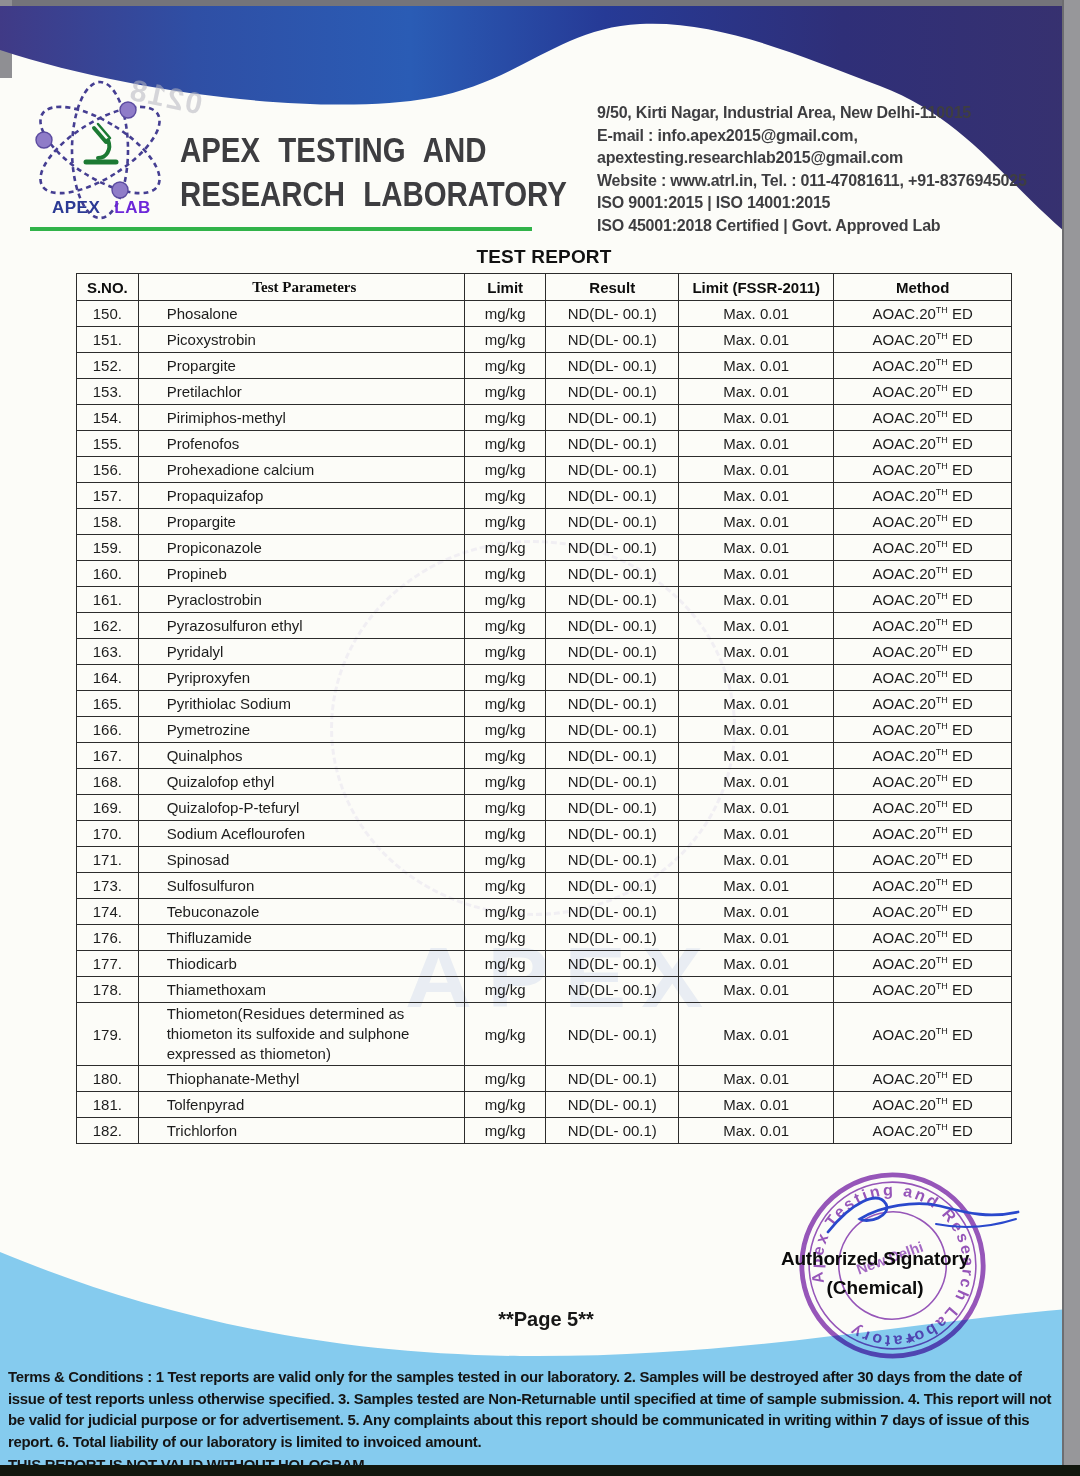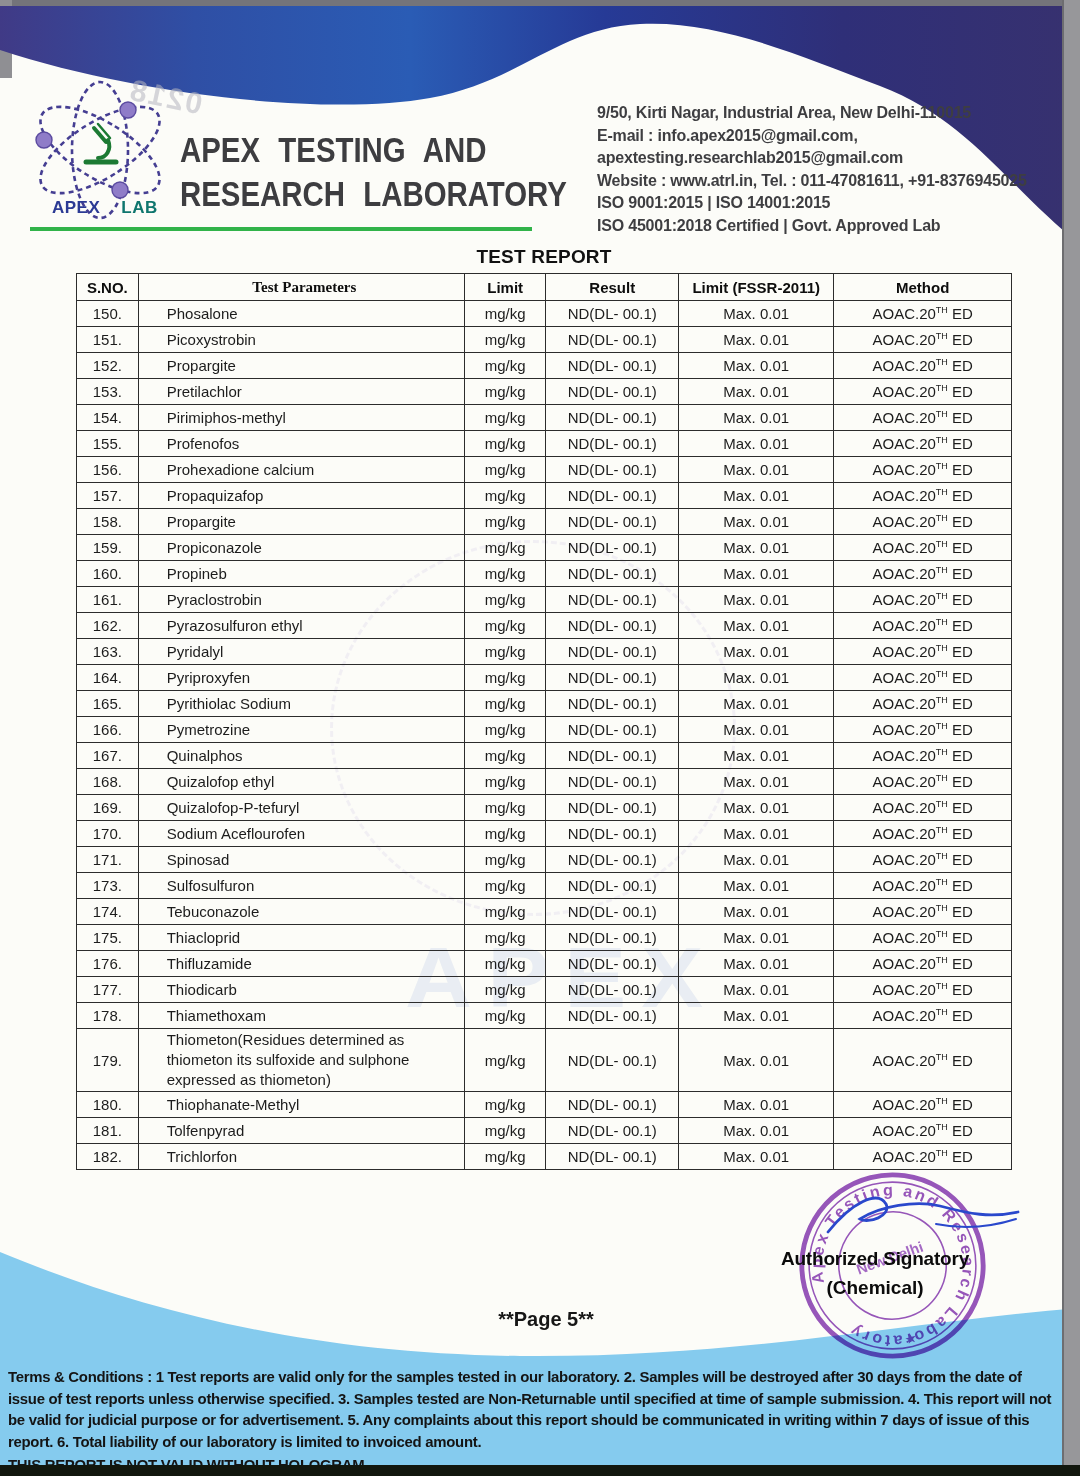--- a/index.html
+++ b/index.html
@@ -13,21 +13,21 @@
               border-left:2px solid #6d6d70;z-index:60;}
   .edge-bottom{position:absolute;bottom:0;left:0;width:100%;height:11px;background:#12170e;z-index:60;}
 
   
   .top-wave{position:absolute;top:0;left:0;z-index:2;}
   .bottom-wave{position:absolute;left:0;top:1244px;z-index:3;}
 
   
   .logo-wrap{position:absolute;left:28px;top:70px;width:150px;height:168px;z-index:4;}
   .apexlab{position:absolute;left:52px;top:198px;font-size:17px;font-weight:bold;letter-spacing:.5px;z-index:5;}
-  .apexlab .b{color:#2b3a94;} .apexlab .g{color:#0f766e;margin-left:21px;}
+  .apexlab .b{color:#2b3a94;} .apexlab .g{color:#6d28d9;margin-left:14px;}
   .green-rule{position:absolute;left:30px;top:227px;width:502px;height:4px;background:#31b34a;z-index:4;}
   .ghost-digits{position:absolute;left:128px;top:80px;font-size:30px;font-weight:bold;color:#b7b7c0;
       opacity:.55;transform:scaleX(-1) rotate(-12deg);z-index:3;letter-spacing:2px;}
   .company{position:absolute;left:180px;top:128px;z-index:4;color:#3d3d40;font-weight:bold;
       font-size:35px;line-height:44px;letter-spacing:0;word-spacing:12px;
       transform:scaleX(.84);transform-origin:left top;white-space:nowrap;}
   .contact{position:absolute;left:597px;top:102px;width:460px;z-index:4;color:#3e3e41;font-weight:bold;
       font-size:16px;line-height:22.5px;letter-spacing:-.2px;}
   .contact .iso{font-size:16px;}
 
@@ -346,28 +346,20 @@
           </tr>
           <tr>
             <td class="c-sno">174.</td>
             <td class="c-param">Tebuconazole</td>
             <td class="c-unit">mg/kg</td>
             <td class="c-result">ND(DL- 00.1)</td>
             <td class="c-limit">Max. 0.01</td>
             <td class="c-method">AOAC.20<sup>TH</sup> ED</td>
           </tr>
           <tr>
-            <td class="c-sno">175.</td>
-            <td class="c-param">Thiacloprid</td>
-            <td class="c-unit">mg/kg</td>
-            <td class="c-result">ND(DL- 00.1)</td>
-            <td class="c-limit">Max. 0.01</td>
-            <td class="c-method">AOAC.20<sup>TH</sup> ED</td>
-          </tr>
-          <tr>
             <td class="c-sno">176.</td>
             <td class="c-param">Thifluzamide</td>
             <td class="c-unit">mg/kg</td>
             <td class="c-result">ND(DL- 00.1)</td>
             <td class="c-limit">Max. 0.01</td>
             <td class="c-method">AOAC.20<sup>TH</sup> ED</td>
           </tr>
           <tr>
             <td class="c-sno">177.</td>
             <td class="c-param">Thiodicarb</td>

